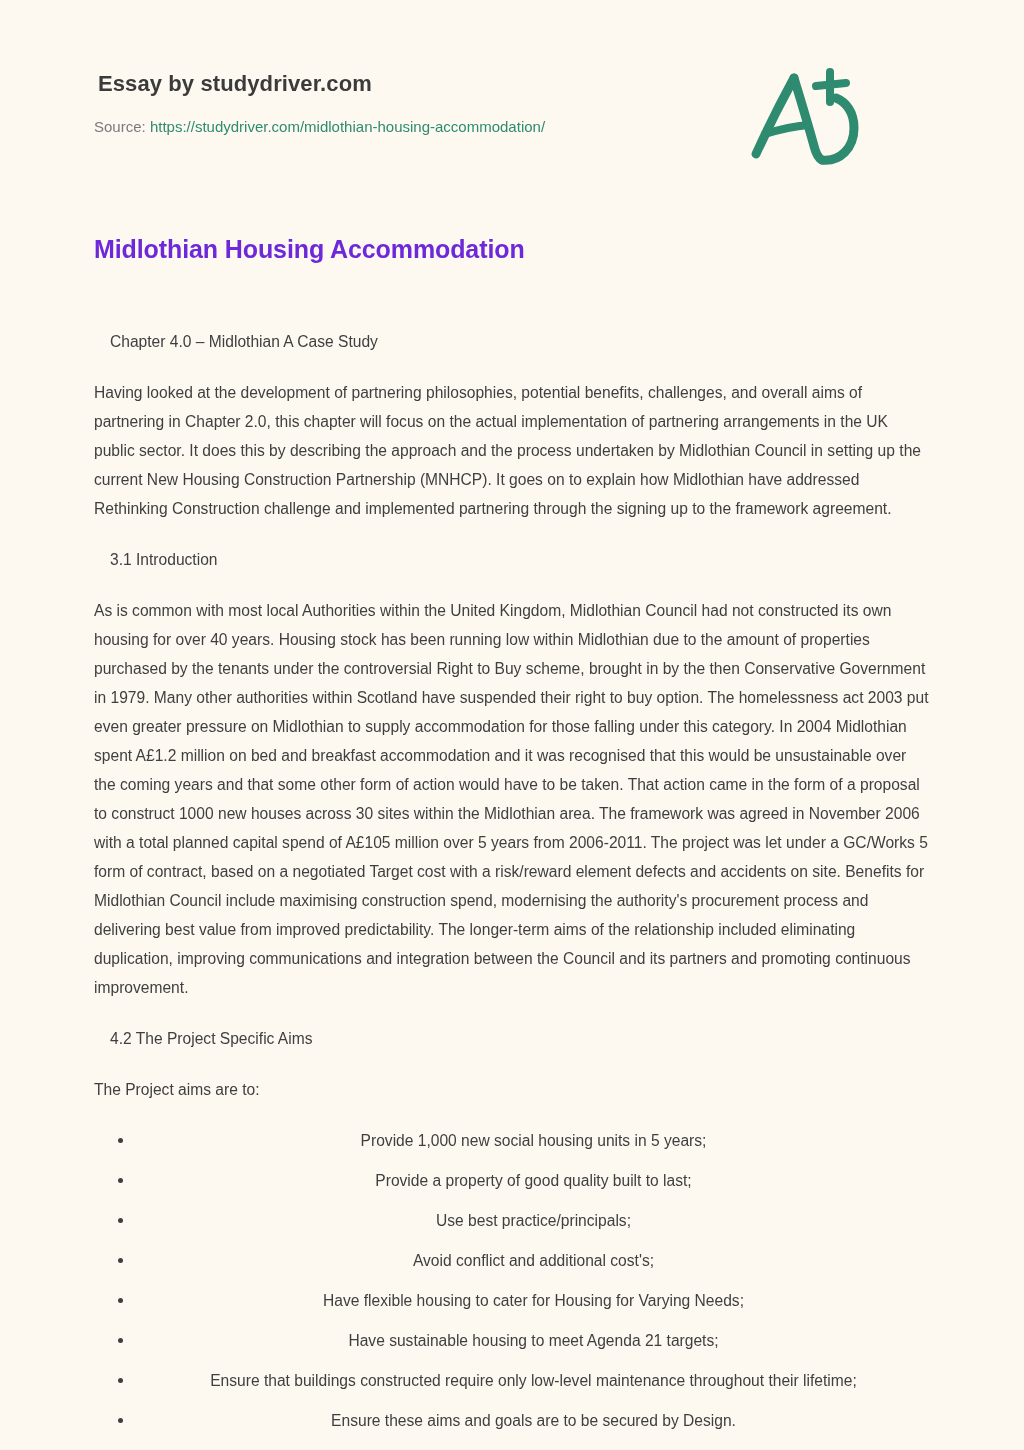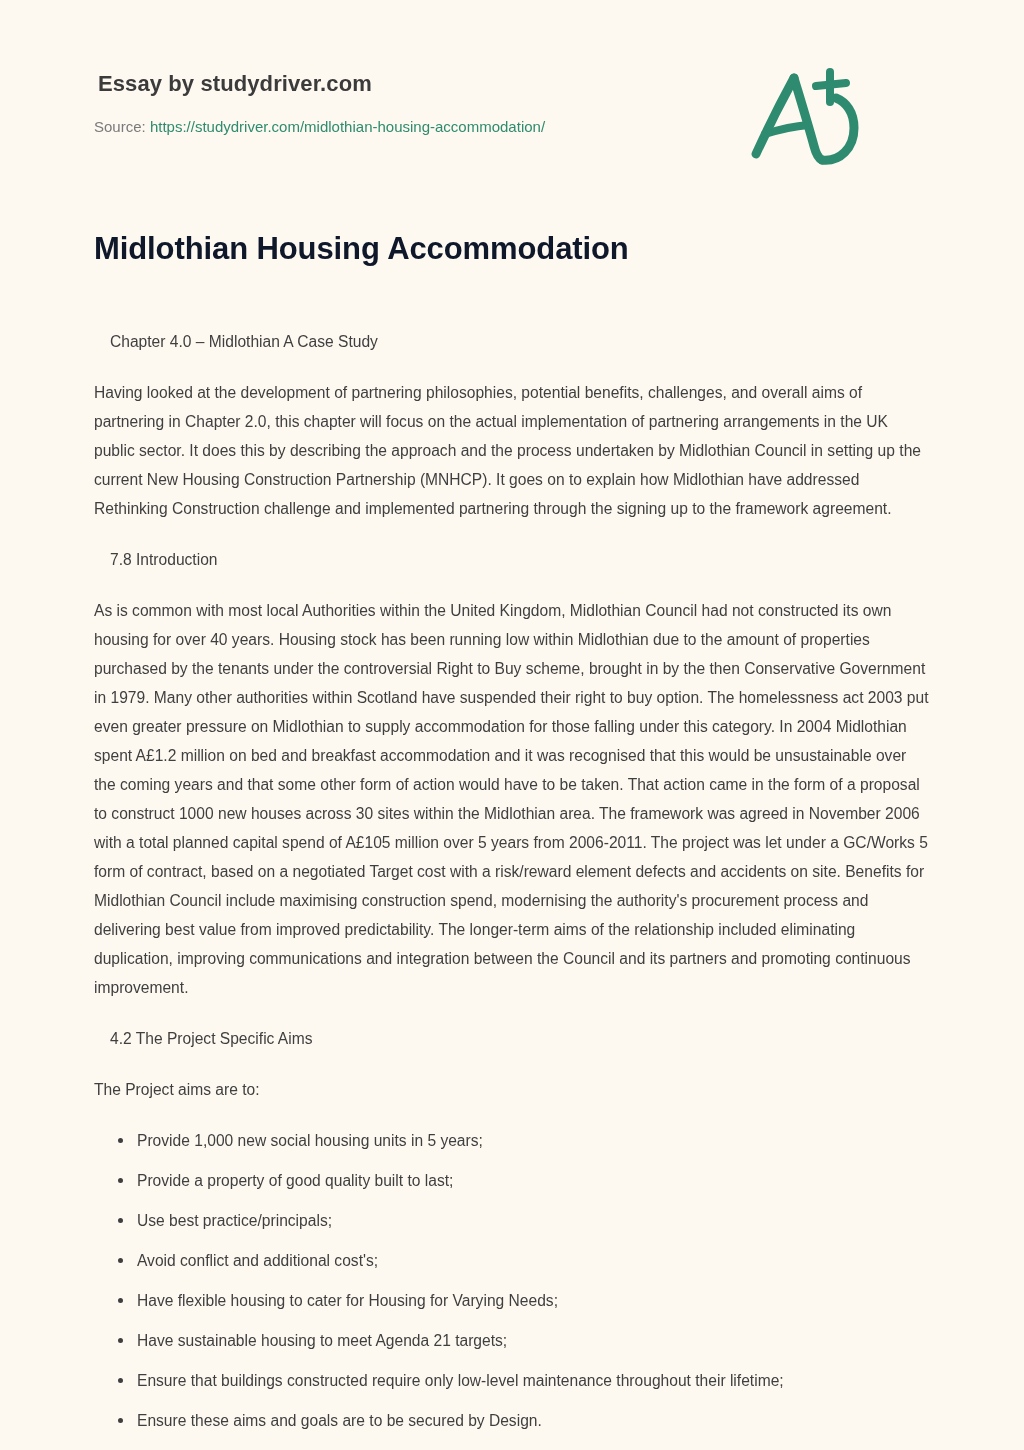--- a/index.html
+++ b/index.html
@@ -59,24 +59,24 @@
     top: 62px;
     right: 56px;
     width: 130px;
     height: 110px;
   }
   .logo svg { display: block; width: 130px; height: 110px; }
 
   
   .doc-title {
     margin: 95px 0 0 0;
-    font-size: 31px;
+    font-size: 25px;
     line-height: 40px;
     font-weight: bold;
-    color: #0f172a;
+    color: #6d28d9;
     letter-spacing: -0.1px;
   }
 
   
   .body-content {
     margin-top: 58px;
     font-size: 15.6px;
     line-height: 29px;
     color: #3f3f3f;
     max-width: 840px;
@@ -90,20 +90,21 @@
   .aims-list {
     list-style: none;
     margin: 6px 0 14px 0;
     padding: 0;
   }
   .aims-list li {
     position: relative;
     padding-left: 43px;
     margin: 0 0 11px 0;
     line-height: 29px;
+    text-align: center;
   }
   .aims-list li .bullet-dot {
     position: absolute;
     left: 24px;
     top: 12px;
     width: 5px;
     height: 5px;
     border-radius: 50%;
     background: #3f3f3f;
   }
@@ -136,21 +137,21 @@
   </div>
 
   <h1 class="doc-title">Midlothian Housing Accommodation</h1>
 
   <div class="body-content">
 
     <p class="heading-line">Chapter 4.0 – Midlothian A Case Study</p>
 
     <p>Having looked at the development of partnering philosophies, potential benefits, challenges, and overall aims of partnering in Chapter 2.0, this chapter will focus on the actual implementation of partnering arrangements in the UK public sector. It does this by describing the approach and the process undertaken by Midlothian Council in setting up the current New Housing Construction Partnership (MNHCP). It goes on to explain how Midlothian have addressed Rethinking Construction challenge and implemented partnering through the signing up to the framework agreement.</p>
 
-    <p class="heading-line">7.8 Introduction</p>
+    <p class="heading-line">3.1 Introduction</p>
 
     <p>As is common with most local Authorities within the United Kingdom, Midlothian Council had not constructed its own housing for over 40 years. Housing stock has been running low within Midlothian due to the amount of properties purchased by the tenants under the controversial Right to Buy scheme, brought in by the then Conservative Government in 1979. Many other authorities within Scotland have suspended their right to buy option. The homelessness act 2003 put even greater pressure on Midlothian to supply accommodation for those falling under this category. In 2004 Midlothian spent A£1.2 million on bed and breakfast accommodation and it was recognised that this would be unsustainable over the coming years and that some other form of action would have to be taken. That action came in the form of a proposal to construct 1000 new houses across 30 sites within the Midlothian area. The framework was agreed in November 2006 with a total planned capital spend of A£105 million over 5 years from 2006-2011. The project was let under a GC/Works 5 form of contract, based on a negotiated Target cost with a risk/reward element defects and accidents on site. Benefits for Midlothian Council include maximising construction spend, modernising the authority's procurement process and delivering best value from improved predictability. The longer-term aims of the relationship included eliminating duplication, improving communications and integration between the Council and its partners and promoting continuous improvement.</p>
 
     <p class="heading-line">4.2 The Project Specific Aims</p>
 
     <p>The Project aims are to:</p>
 
     <ul class="aims-list">
       <li>
         <span class="bullet-dot"></span>

